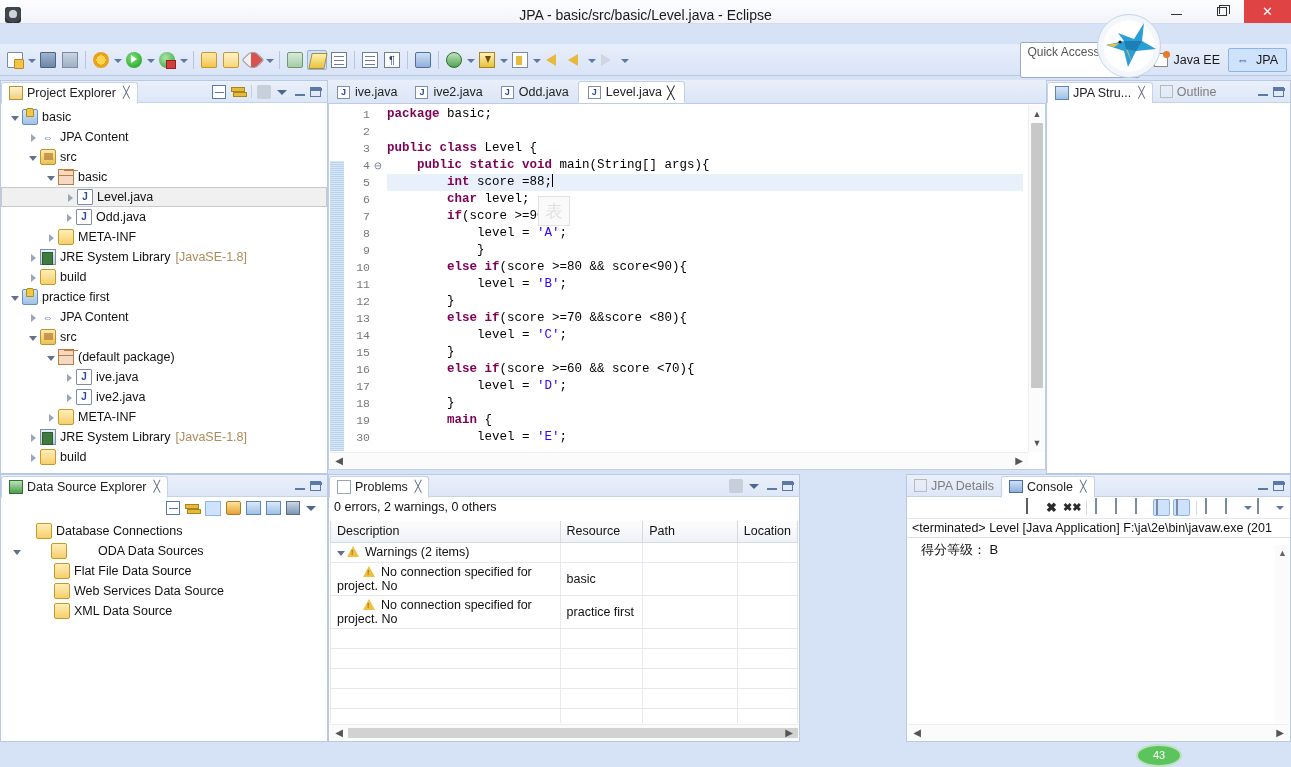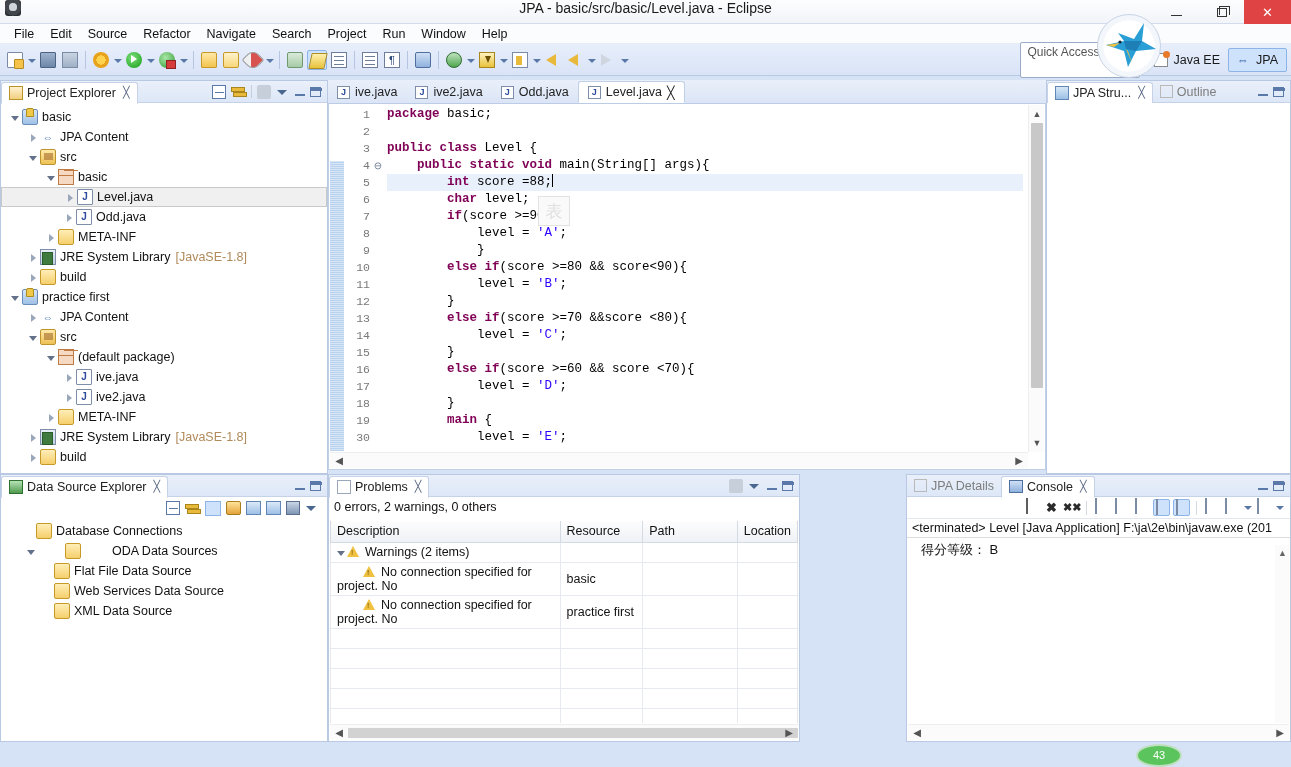--- a/index.html
+++ b/index.html
@@ -10,21 +10,21 @@
     background: #d6e2f5;
     overflow: hidden;
   }
   .app { position: relative; width: 1291px; height: 767px; }
 
   
   .titlebar {
     position: absolute; left:0; top:0; width:1291px; height:24px;
     background: linear-gradient(#fdfdfe,#f2f4f9);
     border-bottom: 1px solid #d3dced;
-    display:flex; align-items:flex-start;gap:8px;
+    display:flex; align-items:flex-end;gap:8px;
   }
   .titlebar .app-icon {
     width:16px; height:16px; margin-left:5px;
     background: radial-gradient(circle at 50% 45%, #7a7f8a 0 35%, #41454c 36% 70%, #2b2e33 71% 100%);
     border-radius:3px; position:relative; flex:none;
   }
   .titlebar .app-icon:after{
     content:""; position:absolute; left:4px; top:3px; width:8px; height:8px;
     border-radius:50%; background:#cfd3da;
   }
@@ -255,32 +255,20 @@
       <div class="winbtn">
           <div class="glyph-min"></div>
         </div>
       <div class="winbtn">
           <div class="glyph-max"></div>
         </div>
       <div class="winbtn close">✕</div>
     </div>
   </div>
 
-  <div class="menubar" id="menubar">
-      <div class="mi">File</div>
-      <div class="mi">Edit</div>
-      <div class="mi">Source</div>
-      <div class="mi">Refactor</div>
-      <div class="mi">Navigate</div>
-      <div class="mi">Search</div>
-      <div class="mi">Project</div>
-      <div class="mi">Run</div>
-      <div class="mi">Window</div>
-      <div class="mi">Help</div>
-    </div>
 
   <div class="toolbar">
     <div class="tb-item">
         <div class="tb-ico">
           <div class="ic ic-doc"></div>
         </div>
       </div>
     <div class="tb-arrow"></div>
     <div class="tb-item">
         <div class="tb-ico">
@@ -555,21 +543,21 @@
       <span style="width:15px;height:14px;background:linear-gradient(#dbe9f8,#9dc0e6);border:1px solid #5f86b5;"></span>
       <span style="width:14px;height:14px;background:linear-gradient(#c9d6e6,#7f96b4);border:1px solid #5a6e8c;"></span>
       <span class="vbtn vb-tri"></span>
     </div>
     <div class="tree" id="dse-tree" style="padding-top:2px;">
         <div class="trow" style="padding-left: 22px;">
           <span class="exp"></span>
           <span class="tico ti-folder"></span>
           <span class="tlabel">Database Connections</span>
         </div>
-        <div class="trow" style="padding-left: 24px; gap: 27px;">
+        <div class="trow" style="padding-left: 10px; gap: 27px;">
           <span class="exp open"></span>
           <span class="tico ti-folder"></span>
           <span class="tlabel">ODA Data Sources</span>
         </div>
         <div class="trow" style="padding-left: 40px;">
           <span class="exp"></span>
           <span class="tico ti-folder"></span>
           <span class="tlabel">Flat File Data Source</span>
         </div>
         <div class="trow" style="padding-left: 40px;">

